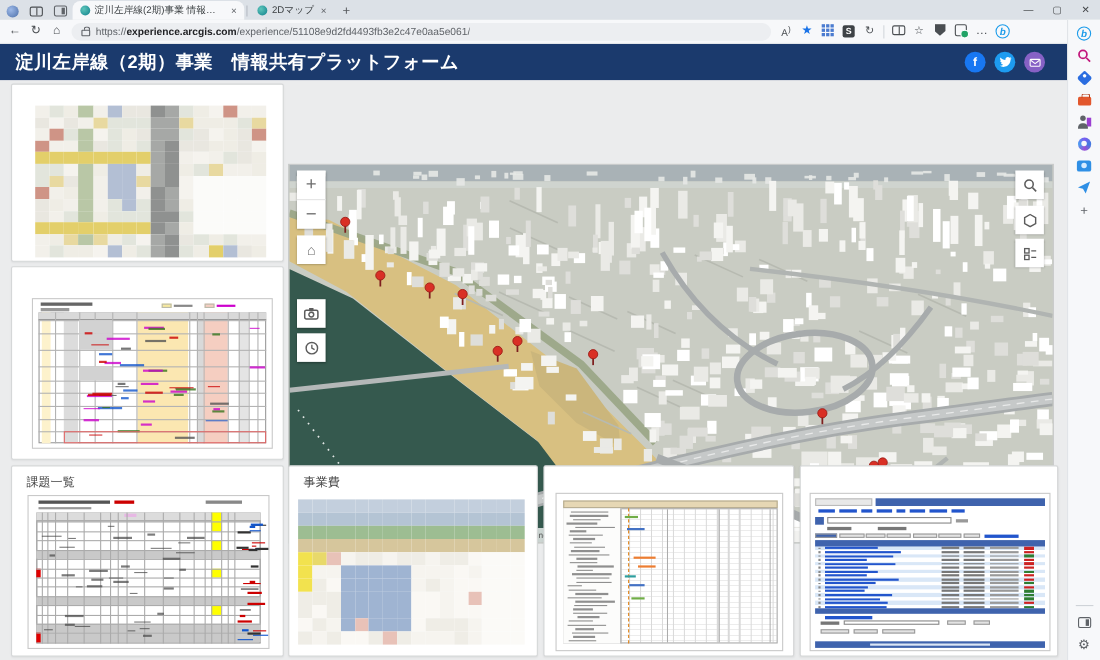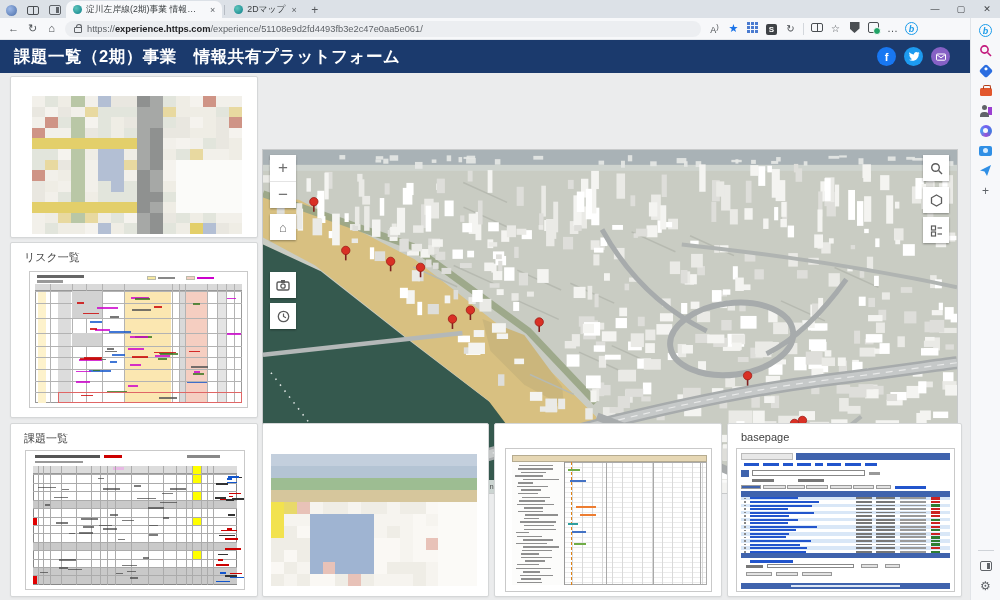--- a/index.html
+++ b/index.html
@@ -104,21 +104,21 @@
     <span>✕</span>
   </div>
 </div>
 
 <div class="toolbar">
   <span class="tbico">←</span>
   <span class="tbico">↻</span>
   <span class="tbico">⌂</span>
   <div class="pill">
     <span class="lock"></span>
-    <span class="url"><span>https://</span><b>experience.https.com</b><span>/experience/51108e9d2fd4493fb3e2c47e0aa5e061/</span></span>
+    <span class="url"><span>https://</span><b>experience.arcgis.com</b><span>/experience/51108e9d2fd4493fb3e2c47e0aa5e061/</span></span>
   </div>
   <span class="tbico" style="font-size:9px">A<sup>)</sup></span>
   <span class="tbico" style="color:#1a73e8">★</span>
   <span class="tbico"><span class="gridico"></span></span>
   <span class="tbico"><span class="sbadge">S</span></span>
   <span class="tbico" style="font-size:10px">↻</span>
   <span class="sep"></span>
   <span class="tbico"><span class="splitico"></span></span>
   <span class="tbico" style="font-size:10px">☆</span>
   <span class="tbico"><span class="shieldico"></span></span>
@@ -162,21 +162,21 @@
   <span class="sbico" style="color:#5f6368;font-size:12px">+</span>
   <span style="flex:1"></span>
   <span style="width:16px;height:1px;background:#cfd3d8;margin-bottom:6px"></span>
   <span class="sbico">
       <span class="panelico"></span>
     </span>
   <span class="sbico" style="color:#5f6368;font-size:12px;margin-bottom:6px">⚙</span>
 </div>
 
 <div class="appheader">
-  <span class="apptitle">課題一覧（2期）事業　情報共有プラットフォーム</span>
+  <span class="apptitle">淀川左岸線（2期）事業　情報共有プラットフォーム</span>
   <div class="socials">
     <span class="soc" style="background:#1877f2">f</span>
     <span class="soc" style="background:#1d9bf0">
       <svg width="12" height="11" viewBox="0 0 12 11">
           <path fill="#fff" d="M11.5,1.9c-.4.2-.8.3-1.2.4.4-.3.7-.7.9-1.2-.4.2-.9.4-1.4.5C9.4,1.2,8.8.9,8.2.9 7,.9,6,1.9,6,3.1c0,.2,0,.3,0,.5C4.2,3.5,2.6,2.6,1.5,1.3 1.3,1.6,1.2,2,1.2,2.4c0,.8.4,1.4 1,1.8C1.8,4.2,1.5,4.1,1.2,4v0c0,1.1.8,2,1.8,2.2-.2.1-.4.1-.6.1-.1,0-.3,0-.4,0 .3.9,1.1,1.5,2.1,1.6-.8.6-1.7.9-2.8.9H.9c1,.6,2.2,1 3.4,1 4.1,0,6.4-3.4,6.4-6.4v-.3C11,2.8,11.3,2.4,11.5,1.9z"></path>
         </svg>
     </span>
     <span class="soc" style="background:#8661c5">
       <svg width="12" height="12" viewBox="0 0 12 12">
           <rect x="1.5" y="3" width="9" height="6.2" rx="0.8" fill="none" stroke="#fff" stroke-width="1"></rect>
@@ -395,21 +395,20 @@
         <div style="background: rgb(226, 229, 220);"></div>
         <div style="background: rgb(239, 237, 229);"></div>
         <div style="background: rgb(227, 207, 106);"></div>
         <div style="background: rgb(179, 191, 212);"></div>
         <div style="background: rgb(233, 231, 224);"></div>
         <div style="background: rgb(239, 237, 229);"></div>
       </div>
   </div>
 
   <div class="card" style="left:10px;top:169px;width:248px;height:176px">
-    <div class="caption">リスク一覧</div>
     <div class="sheet" id="risk-sheet" style="left:18px;top:28px;width:219px;height:137px">
         <div style="position:absolute;left:3%;top:2.5%;width:22%;height:2.2%;background:#666"></div>
         <div style="position:absolute;left:3%;top:6%;width:12%;height:1.8%;background:#999"></div>
         <div style="position:absolute;left:54%;top:3%;width:4%;height:3%;background:#f7e9a0;border:1px solid #bbA"></div>
         <div style="position:absolute;left:59%;top:3.5%;width:8%;height:2%;background:#888"></div>
         <div style="position:absolute;left:72%;top:3%;width:4%;height:3%;background:#f5cec1;border:1px solid #bbA"></div>
         <div style="position:absolute;left:77%;top:3.5%;width:8%;height:2%;background:#c0c"></div>
         <div style="position:absolute;left:2.5%;top:9%;width:95%;height:88%;border:1px solid #9a9a9a;background:#fff"></div>
         <div style="position:absolute;left:3.5%;top:9%;width:4%;height:88%;background:#fdf2cc"></div>
         <div style="position:absolute;left:13%;top:9%;width:6%;height:88%;background:#dcdcdc"></div>
@@ -1246,20 +1245,21 @@
         <div style="position:absolute;left:63.04680444160476%;top:48.07817822811194%;width:2.496325788088143%;height:1.1%;background:#444;opacity:.7"></div>
         <div style="position:absolute;left:19.451180121861398%;top:85.20843828376383%;width:6.308731786208227%;height:1.1%;background:#444;opacity:.7"></div>
         <div style="position:absolute;left:13.970151708461344%;top:51.75450366921723%;width:5.13992305053398%;height:1.1%;background:#444;opacity:.7"></div>
         <div style="position:absolute;left:25.250241523142904%;top:48.75535412062891%;width:7.695229216013104%;height:1.1%;background:#444;opacity:.7"></div>
         <div style="position:absolute;left:26.303773004096%;top:54.64412288670428%;width:4.69724559597671%;height:1.1%;background:#444;opacity:.7"></div>
         <div style="position:absolute;left:56.2484971950762%;top:53.40666657919064%;width:4.311802295036614%;height:1.1%;background:#444;opacity:.7"></div>
       </div>
   </div>
 
   <div class="card" style="left:262px;top:350px;width:227px;height:174px">
+    <div class="caption">事業費</div>
     <div class="mosaic" id="cost-mosaic" style="left:8px;top:30px;width:206px;height:132px;grid-template-columns:repeat(16,1fr)">
         <div style="background: rgb(195, 207, 221);"></div>
         <div style="background: rgb(195, 207, 221);"></div>
         <div style="background: rgb(195, 207, 221);"></div>
         <div style="background: rgb(195, 207, 221);"></div>
         <div style="background: rgb(195, 207, 221);"></div>
         <div style="background: rgb(195, 207, 221);"></div>
         <div style="background: rgb(195, 207, 221);"></div>
         <div style="background: rgb(195, 207, 221);"></div>
         <div style="background: rgb(195, 207, 221);"></div>
@@ -1477,21 +1477,20 @@
         <div style="position:absolute;left:31%;top:22%;width:8%;height:1.3%;background:#4472c4"></div>
         <div style="position:absolute;left:34%;top:40%;width:10%;height:1.3%;background:#ed7d31"></div>
         <div style="position:absolute;left:36%;top:46%;width:8%;height:1.3%;background:#ed7d31"></div>
         <div style="position:absolute;left:30%;top:52%;width:5%;height:1.3%;background:#2e9e9e"></div>
         <div style="position:absolute;left:32%;top:58%;width:7%;height:1.3%;background:#4472c4"></div>
         <div style="position:absolute;left:33%;top:66%;width:6%;height:1.3%;background:#70ad47"></div>
       </div>
   </div>
 
   <div class="card" style="left:727px;top:350px;width:235px;height:174px">
-    <div class="caption">basepage</div>
     <div class="sheet" id="basepage-sheet" style="left:8px;top:24px;width:219px;height:144px">
         <div style="position:absolute;left:2%;top:3%;width:24%;height:4.5%;background:#e8e8e8;border:1px solid #bbb"></div>
         <div style="position:absolute;left:27%;top:3%;width:71%;height:4.5%;background:#3f63ad"></div>
         <div style="position:absolute;left:3%;top:10%;width:7.13864946551621%;height:2%;background:#2255cc"></div>
         <div style="position:absolute;left:11.93864946551621%;top:10%;width:7.636459639761597%;height:2%;background:#2255cc"></div>
         <div style="position:absolute;left:21.375109105277808%;top:10%;width:4.318578061647713%;height:2%;background:#2255cc"></div>
         <div style="position:absolute;left:27.493687166925522%;top:10%;width:6.739072933327407%;height:2%;background:#2255cc"></div>
         <div style="position:absolute;left:36.03276010025293%;top:10%;width:3.5108232074417174%;height:2%;background:#2255cc"></div>
         <div style="position:absolute;left:41.343583307694644%;top:10%;width:6.552989641204476%;height:2%;background:#2255cc"></div>
         <div style="position:absolute;left:49.69657294889912%;top:10%;width:7.320613474119455%;height:2%;background:#2255cc"></div>

